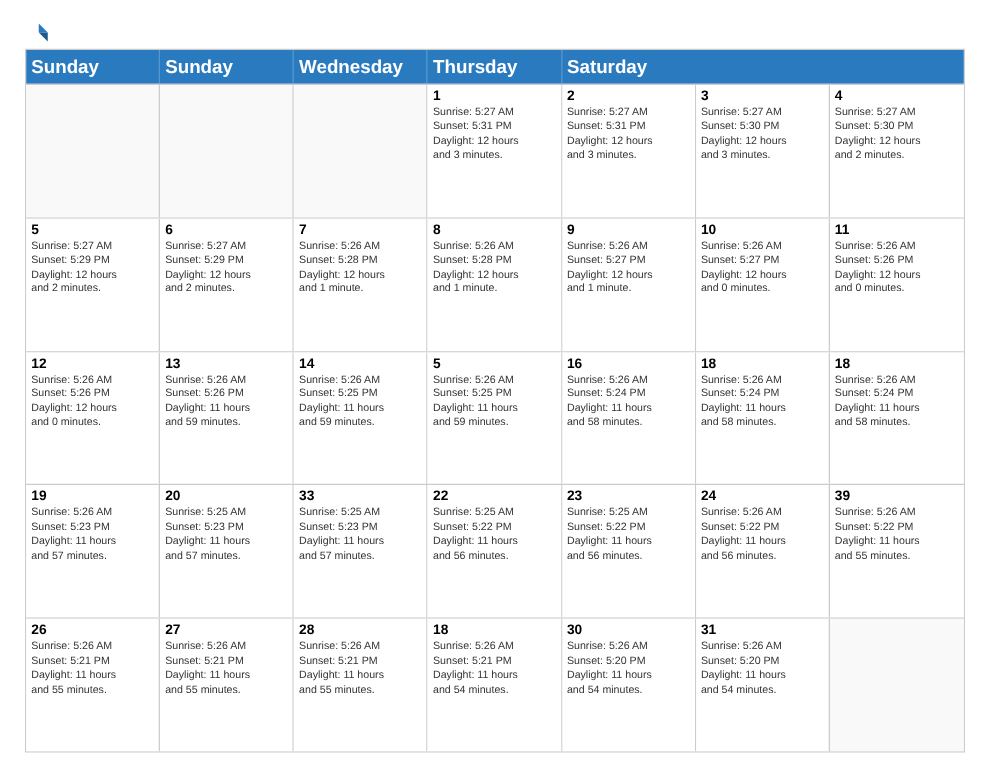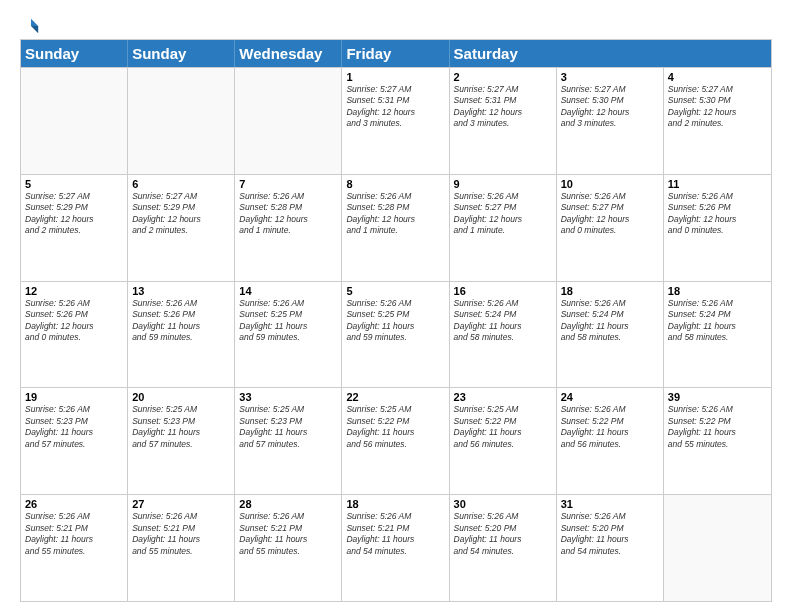--- a/index.html
+++ b/index.html
@@ -99,21 +99,20 @@
       font-size: 11px;
       font-weight: bold;
       color: #000;
       display: block;
       margin-bottom: 1px;
     }
     .day-info {
       font-size: 8.5px;
       color: #333;
       line-height: 1.35;
-      font-style: italic;
     }
   </style>
 </head>
 <body>
 
 <div class="page">
   <div class="header-top">
     <div class="logo">
       <div style="display:flex;flex-direction:column;align-items:flex-start;">
         <div style="display:flex;align-items:center;">
@@ -130,21 +129,21 @@
       <div class="main-title"></div>
       <div class="subtitle"></div>
     </div>
   </div>
 
   <div class="calendar">
     <div class="cal-header">
     <div class="cal-header-cell">Sunday</div>
         <div class="cal-header-cell">Sunday</div>
         <div class="cal-header-cell">Wednesday</div>
-        <div class="cal-header-cell">Friday</div>
+        <div class="cal-header-cell">Thursday</div>
         <div class="cal-header-cell">Saturday</div>
       </div>
     <div class="cal-body">
     <div class="cal-row">
           <div class="cal-cell empty"></div>
           <div class="cal-cell empty"></div>
           <div class="cal-cell empty"></div>
           <div class="cal-cell">
             <span class="day-num">1</span>
             <div class="day-info" style="white-space: pre-line;">Sunrise: 5:27 AM

